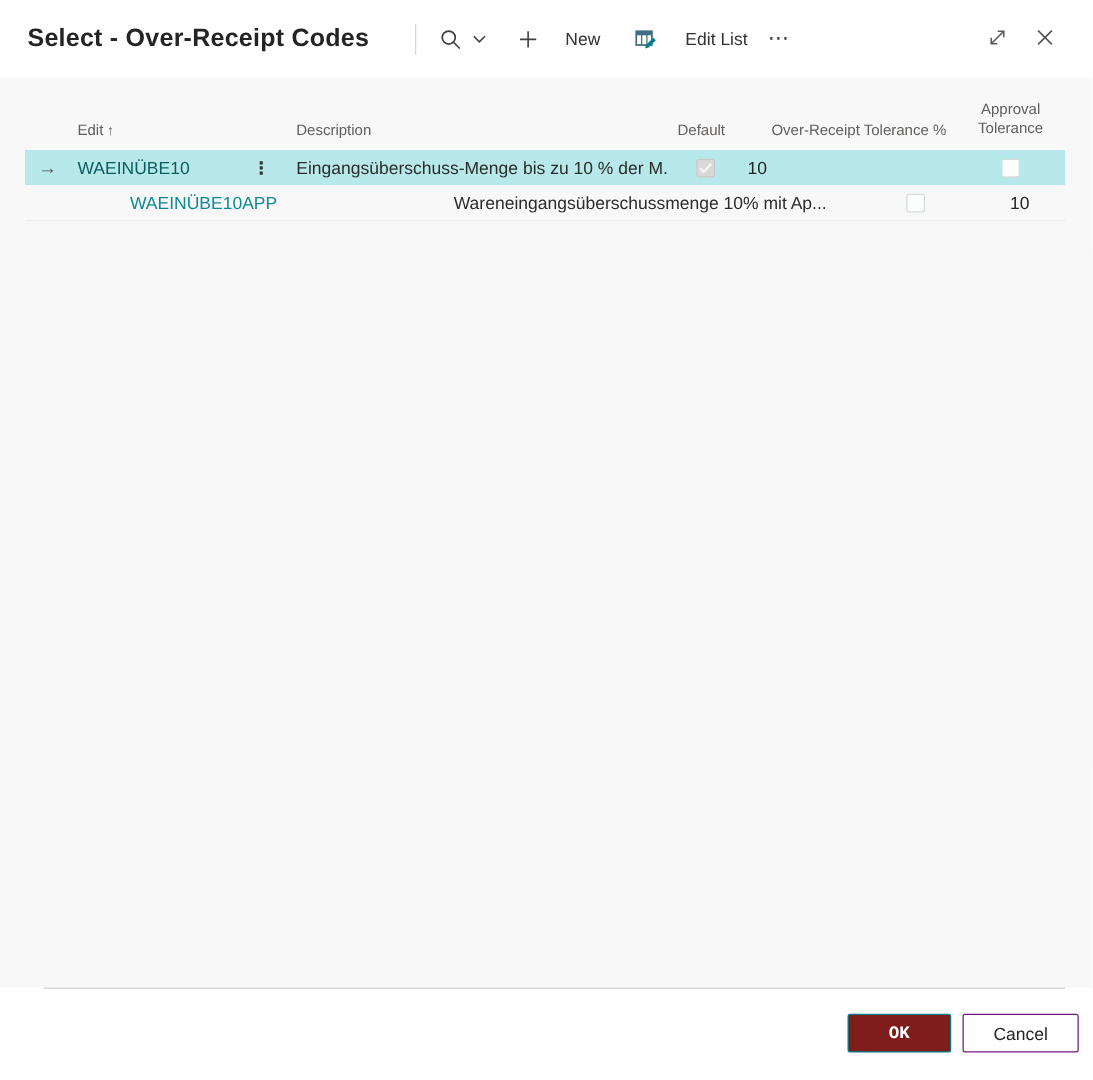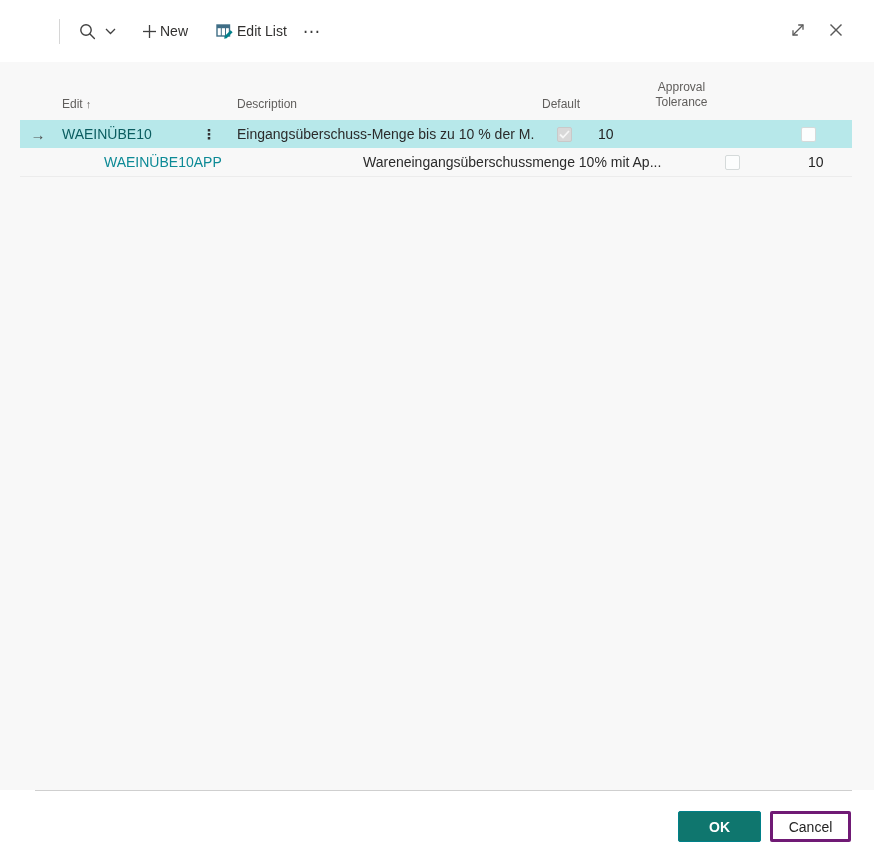--- a/index.html
+++ b/index.html
@@ -10,21 +10,21 @@
     -webkit-font-smoothing:antialiased;
   }
   
   .titlebar{
     position:absolute;top:0;left:0;right:0;height:62px;background:#ffffff;
     display:flex;align-items:center;padding-left:22px;box-sizing:border-box;
   }
   .page-title{font-size:20px;font-weight:700;color:#242424;letter-spacing:.2px;white-space:nowrap;}
   .tb-divider{width:1px;height:25px;background:#d6d6d6;margin-left:37px;margin-right:17px;}
   .tb-group{display:flex;align-items:center;color:#3b3b3b;font-size:14px;}
-  .tb-btn{display:flex;align-items:center;gap:3px;background:none;border:none;cursor:pointer;
+  .tb-btn{display:flex;align-items:center;gap:22px;background:none;border:none;cursor:pointer;
     color:#323130;font-size:14px;font-family:inherit;padding:4px 2px;}
   .tb-btn svg{display:block;}
   .search-group{display:flex;align-items:center;gap:5px;margin-right:22px;}
   .new-btn{margin-right:24px;}
   .more-glyph{font-size:17px;color:#3b3b3b;letter-spacing:1px;margin-left:12px;}
   .win-icons{position:absolute;top:0;right:0;height:62px;display:flex;align-items:center;gap:16px;padding-right:27px;}
   .win-btn{background:none;border:none;cursor:pointer;padding:2px;display:flex;}
   
   .content{
     position:absolute;top:62px;left:0;right:0;height:728px;background:#f8f8f8;
@@ -53,27 +53,28 @@
   .cell-tol{text-align:left;padding-right:8px;}
   .checkbox{width:15px;height:15px;box-sizing:border-box;border-radius:2px;display:flex;align-items:center;justify-content:center;}
   .checkbox.unchecked{background:#fcfdfd;border:1px solid #d5dada;}
   .checkbox.checked{background:#d8d8d8;border:1px solid #c9c9c9;}
   .checkbox svg{display:none;}
   .checkbox.checked svg{display:block;}
   
   .footer-line{position:absolute;left:35px;width:817px;top:790px;height:1px;background:#cfcfcf;}
   .btn{position:absolute;top:811px;height:31px;box-sizing:border-box;border-radius:2px;
     font-family:inherit;font-size:14px;cursor:pointer;}
-  .btn-ok{left:678px;width:83px;background:#0f766e;border:1px solid #008089;color:#ffffff;font-weight:700;}
-  .btn-cancel{left:770px;width:81px;background:#ffffff;border:3px solid #701a75;color:#242424;font-weight:400;}
+  .btn-ok{left:678px;width:83px;background:#7f1d1d;border:1px solid #008089;color:#ffffff;font-weight:700;font-family:Liberation Mono, monospace;}
+  .btn-cancel{left:770px;width:93px;background:#ffffff;border:1px solid #701a75;color:#242424;font-weight:400;}
 </style>
 </head>
 <body>
 
 <div class="titlebar">
+  <span class="page-title">Select - Over-Receipt Codes</span>
   <span class="tb-divider"></span>
 
   <div class="tb-group">
     <div class="search-group">
       <button class="tb-btn" title="">
         <span>
           <svg width="17" height="17" viewBox="0 0 17 17">
               <circle cx="7" cy="7" r="5.2" fill="none" stroke="#404040" stroke-width="1.4"></circle>
               <line x1="11" y1="11" x2="15.4" y2="15.4" stroke="#404040" stroke-width="1.4" stroke-linecap="round"></line>
             </svg>
@@ -141,20 +142,21 @@
   <div class="grid">
 
     <div class="g-row thead">
       <div></div>
       <div class="th-code">
         <span>Edit</span><span class="sort-arrow">↑</span>
       </div>
       <div></div>
       <div class="th-desc">Description</div>
       <div class="th-default">Default</div>
+      <div class="th-tol">Over-Receipt Tolerance %</div>
       <div class="th-appr">
         <div>Approval</div>
         <div>Tolerance</div>
       </div>
     </div>
 
     <div class="g-row trow selected">
       <div class="cell-arrow">→</div>
       <div class="cell-code">
         <a class="code-link">WAEINÜBE10</a>

